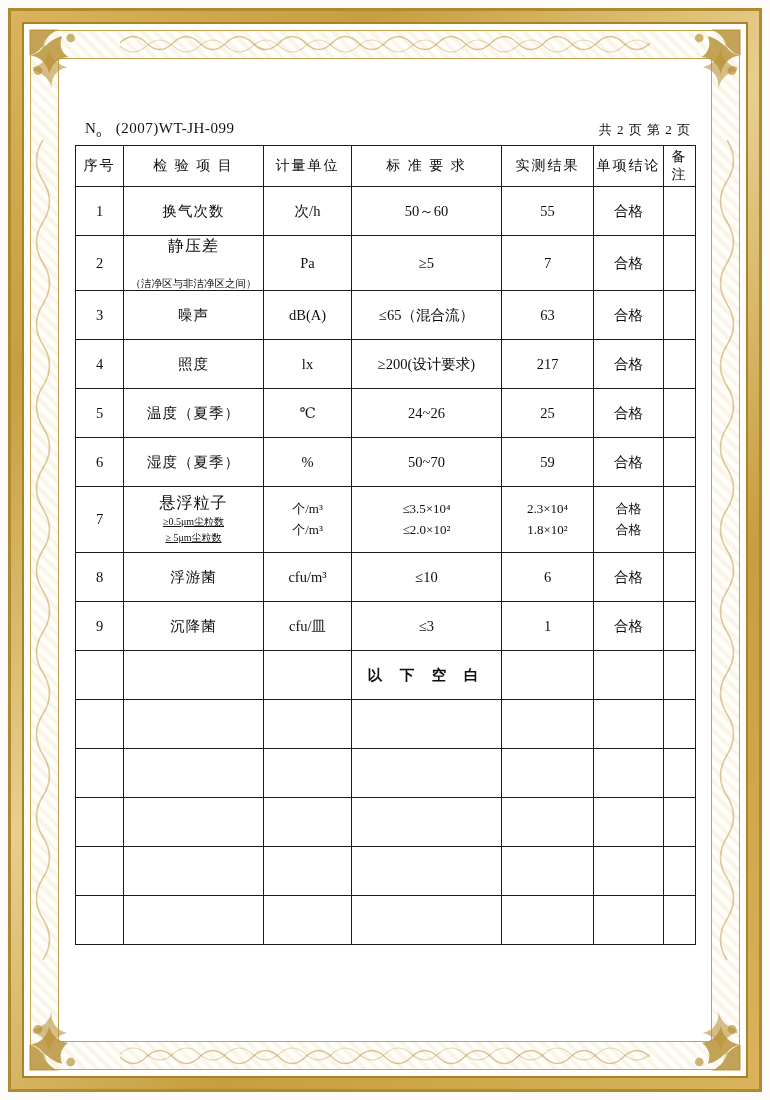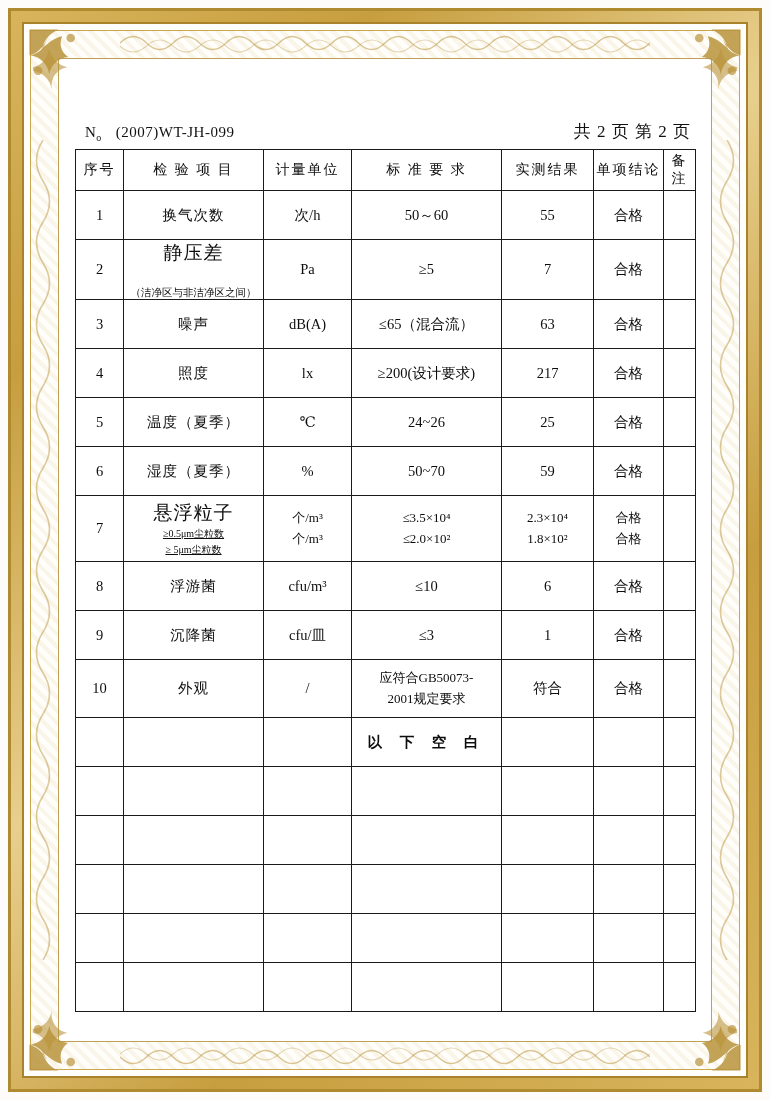--- a/index.html
+++ b/index.html
@@ -89,21 +89,21 @@
     display: flex;
     justify-content: space-between;
     align-items: flex-end;
     font-size: 15px;
     color: #111;
     padding: 0 4px 6px 10px;
   }
   .doc-no { letter-spacing: 0.5px; }
   .doc-no .sub { font-size: 10px; vertical-align: sub; }
   .doc-no .num { margin-left: 14px; }
-  .doc-pages { font-size: 17px; letter-spacing: 1px; }
+  .doc-pages { font-size: 13px; letter-spacing: 1px; }
 
   table.report {
     border-collapse: collapse;
     width: 620px;
     table-layout: fixed;
     background: transparent;
   }
   table.report th,
   table.report td {
     border: 1px solid #1a1a1a;
@@ -121,21 +121,21 @@
   }
   table.report tbody td { height: 48px; }
   .c-no     { width: 48px; }
   .c-item   { width: 140px; }
   .c-unit   { width: 88px; }
   .c-std    { width: 150px; }
   .c-res    { width: 92px; }
   .c-concl  { width: 70px; }
   .c-note   { width: 32px; }
 
-  .item-main { font-size: 19px; letter-spacing: 1px; }
+  .item-main { font-size: 16px; letter-spacing: 1px; }
   .item-sub  { font-size: 10.5px; line-height: 1.25; display:block; margin-top: 20px; }
   .small     { font-size: 11px; }
   .sub       { font-size: 9px; vertical-align: sub; }
   .two-line span { display:block; line-height: 1.55; font-size: 13px; }
   .two-line-sm span { display:block; line-height: 1.6; font-size: 10px; text-decoration: underline; }
   .std-wrap { line-height: 1.4; font-size: 13.5px; }
   .blank-note { letter-spacing: 7px; font-size: 15px; }
   .empty-row td { height: 48px; font-weight: bold; }
 
   
@@ -395,32 +395,20 @@
         <tr>
           <td>9</td>
           <td class="item-main">沉降菌</td>
           <td class="small">cfu/皿</td>
           <td>≤3</td>
           <td>1</td>
           <td>合格</td>
           <td></td>
         </tr>
 
-        <tr style="height:58px">
-          <td>10</td>
-          <td class="item-main">外观</td>
-          <td>/</td>
-          <td class="two-line">
-            <span>应符合GB50073-</span>
-            <span>2001规定要求</span>
-          </td>
-          <td>符合</td>
-          <td>合格</td>
-          <td></td>
-        </tr>
 
         <tr class="empty-row">
           <td></td>
           <td></td>
           <td></td>
           <td class="blank-note">以 下 空 白</td>
           <td></td>
           <td></td>
           <td></td>
         </tr>

